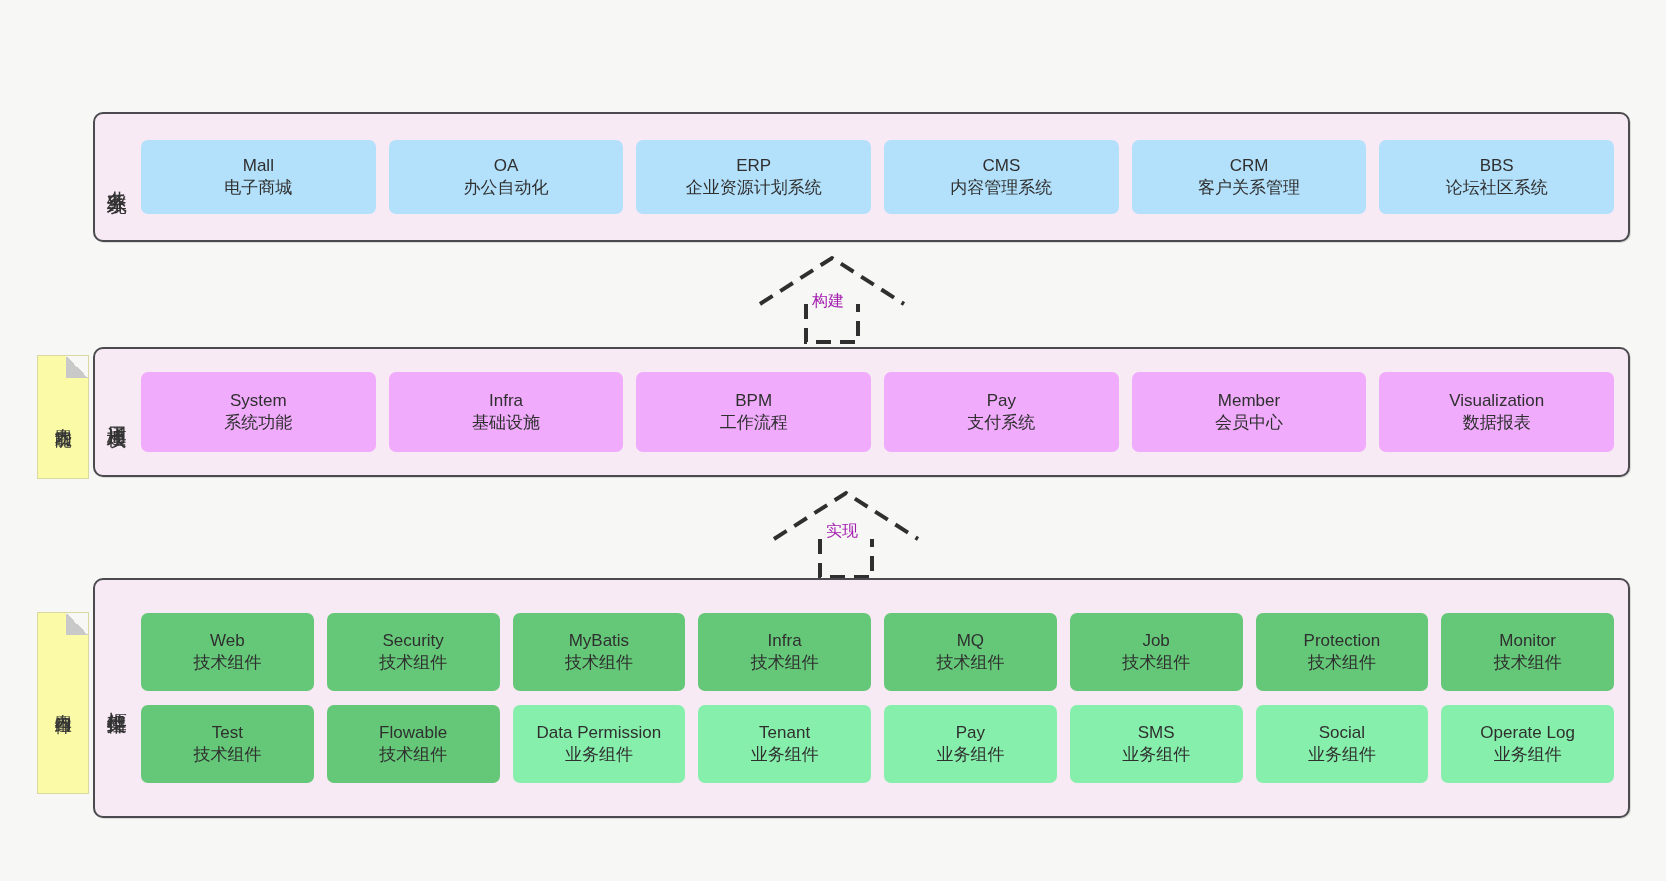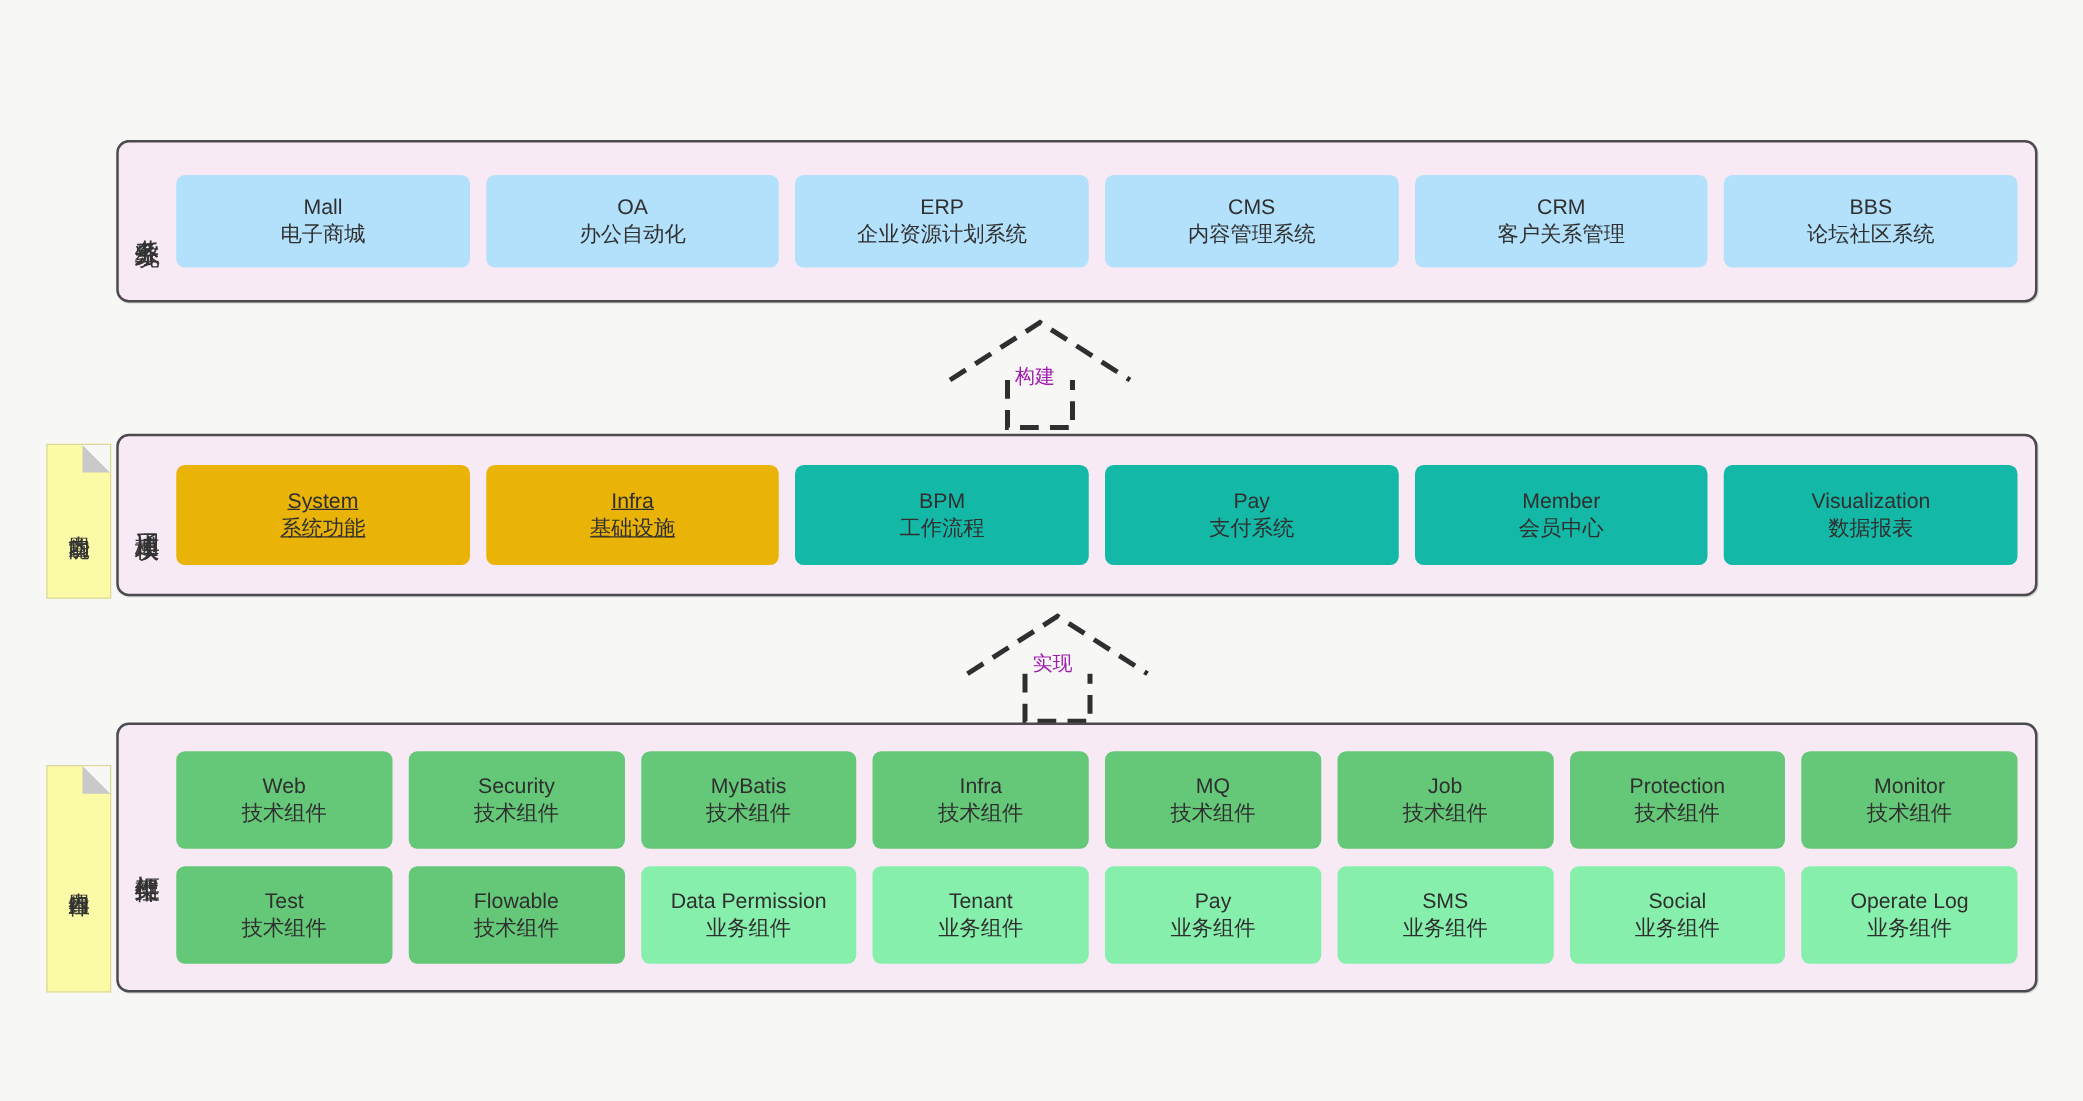--- a/index.html
+++ b/index.html
@@ -77,29 +77,29 @@
     line-height: 1.28;
     color: #2f2f2f;
     padding: 4px 6px;
     box-sizing: border-box;
   }
   .card .t1 { display: block; }
   .card .t2 { display: block; }
 
   
   .c-blue       { background: #b3e0fb; }
-  .c-red        { background: #eab308; text-decoration: underline; }
-  .c-pink       { background: #14b8a6; }
+  .c-red        { background: #f0abfc; }
+  .c-pink       { background: #f0abfc; }
   .c-green      { background: #64c878; }
   .c-lightgreen { background: #86efac; }
 
   
   #layer-business { left: 93px;  top: 112px; width: 1537px; height: 130px; }
   #layer-common   { left: 93px;  top: 347px; width: 1537px; height: 130px; }
-  #layer-framework{ left: 93px;  top: 578px; width: 1537px; height: 216px; }
+  #layer-framework{ left: 93px;  top: 578px; width: 1537px; height: 240px; }
 
   #layer-business .card  { height: 74px; }
   #layer-common   .card  { height: 80px; }
   #layer-framework .card { height: 78px; }
 
   
   .note {
     position: absolute;
     background: #fbfaa6;
     border: 1px solid #d9d8a0;

